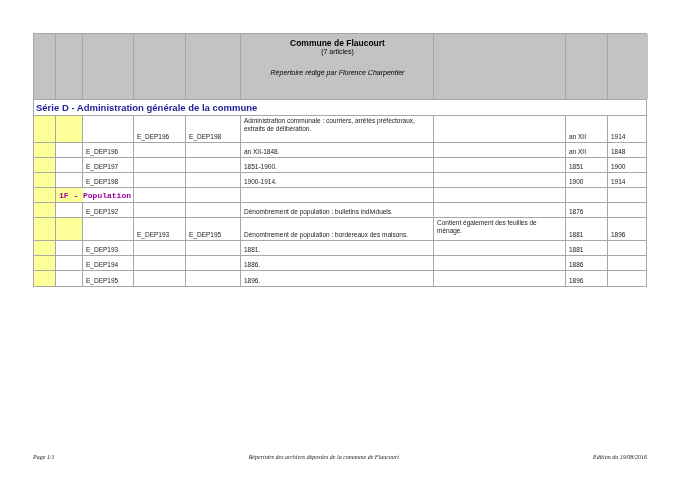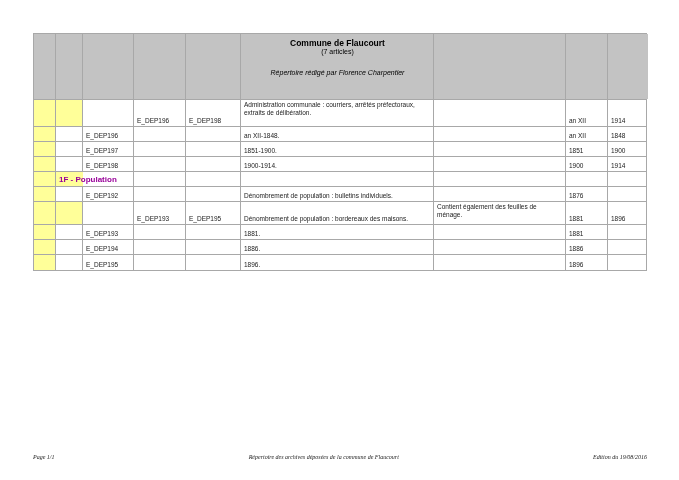--- a/index.html
+++ b/index.html
@@ -20,21 +20,21 @@
   .row{
     display:grid;
     grid-template-columns:22px 27px 51px 52px 55px 193px 132px 42px 40px;
     border-bottom:1px solid var(--border);
   }
   .row:last-child{border-bottom:none;}
   .h-head{height:66px;}
   .h-serie{height:16px;}
   .h-sum27{height:27px;}
   .h-item{height:15px;}
-  .h-sub{height:15px;}
+  .h-sub{height:15px;font-family:Liberation Mono, monospace;}
   .h-sum23{height:23px;}
 
   .c{
     border-right:1px solid var(--border);
     font-size:6.5px;line-height:7.5px;color:#1a1a1a;
     display:flex;align-items:flex-end;
     padding:1px 2px 2px 3px;overflow:visible;
   }
   .c:last-child{border-right:none;}
   .yellow{background:var(--highlight);}
@@ -83,20 +83,23 @@
     <div class="c gray titleblock">
       <div class="hdr-title">Commune de Flaucourt</div>
       <div class="hdr-sub">(7 articles)</div>
       <div class="hdr-byline">Répertoire rédigé par Florence Charpentier</div>
     </div>
     <div class="c gray"></div>
     <div class="c gray"></div>
     <div class="c gray"></div>
   </div>
 
+  <div class="row serie h-serie">
+    <div class="serie-cell">Série D - Administration générale de la commune</div>
+  </div>
 
   <div class="row h-sum27">
     <div class="c yellow"></div>
     <div class="c yellow"></div>
     <div class="c"></div>
     <div class="c cote">E_DEP196</div>
     <div class="c cote">E_DEP198</div>
     <div class="c top">Administration communale : courriers, arrêtés préfectoraux, extraits de délibération.</div>
     <div class="c top"></div>
     <div class="c">an XII</div>

